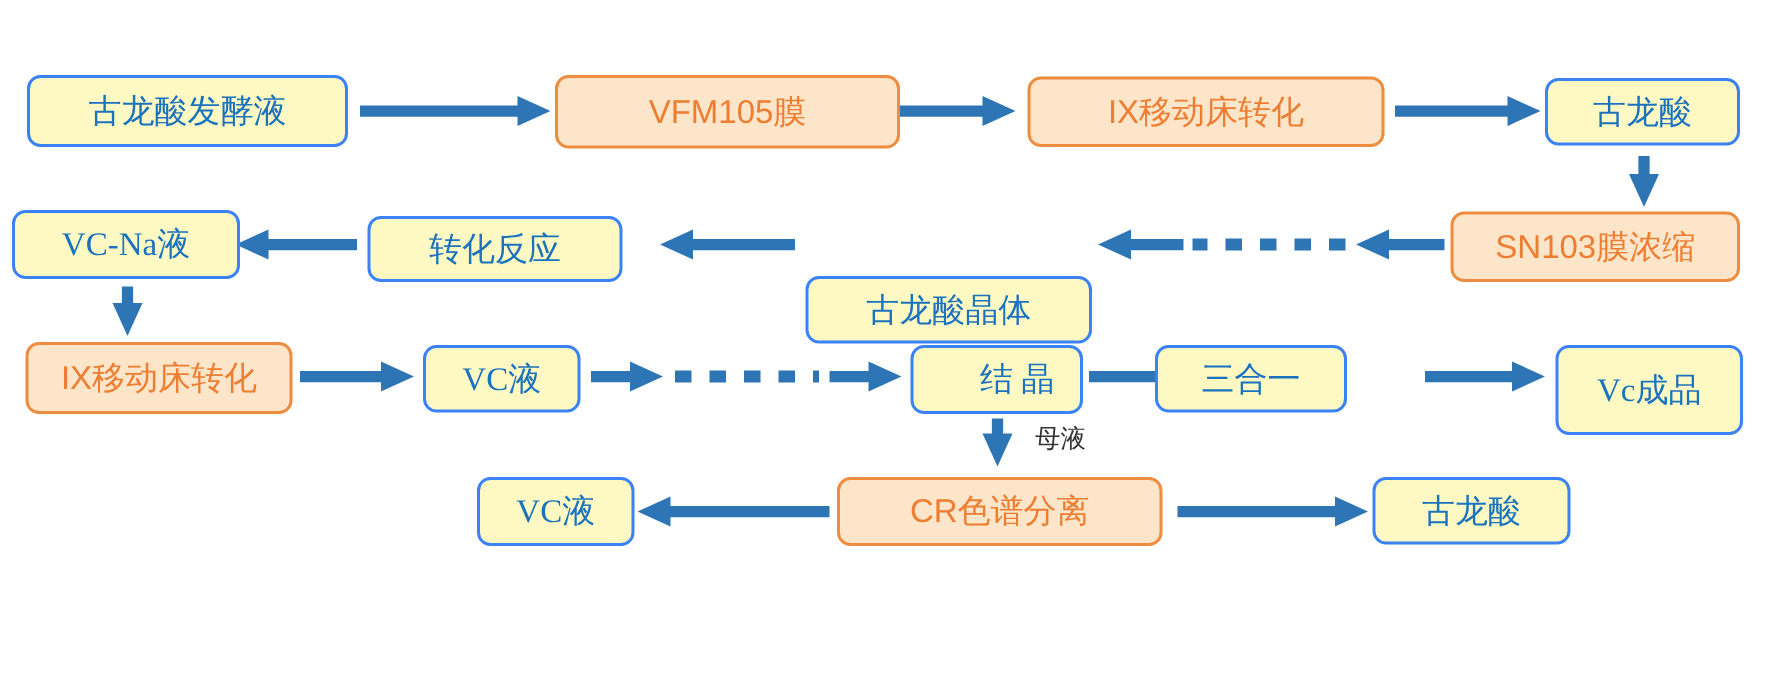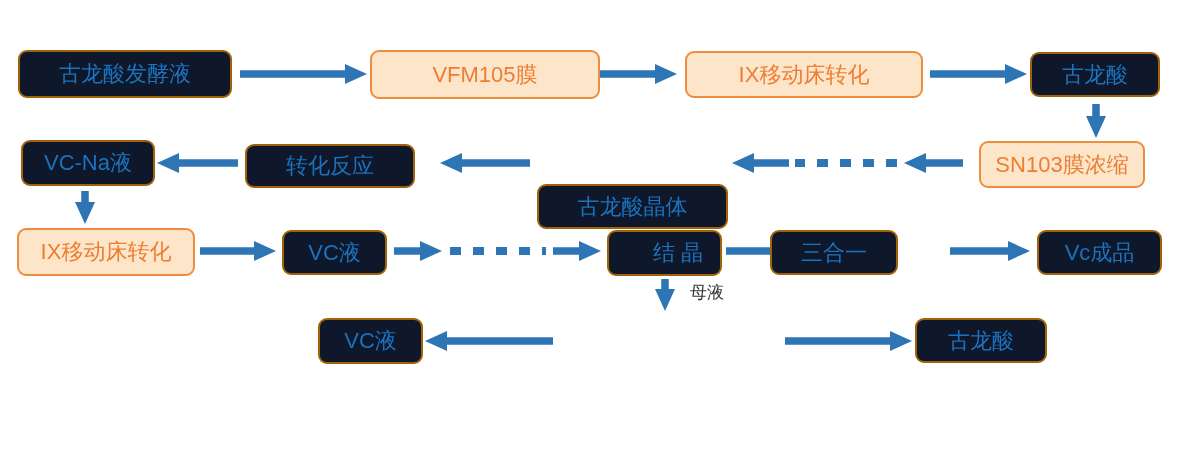--- a/index.html
+++ b/index.html
@@ -21,49 +21,50 @@
     box-sizing: border-box;
     border-radius: 9px;
     display: flex;
     align-items: center;
     justify-content: center;
     font-size: 22px;
     line-height: 1;
     white-space: nowrap;
   }
   .blue {
-    background: #0f172a;
-    border: 2px solid #a16207;
+    background: #fef9c3;
+    border: 2px solid #3b82f6;
     color: #1b72be;
+    font-family: Liberation Serif, serif;
   }
   .orange {
     background: #fce5c8;
     border: 2px solid #ee8c3f;
     color: #ed7d31;
   }
   .floating-label {
     position: absolute;
     font-size: 17px;
     color: #333333;
     white-space: nowrap;
   }
   
   .n0  { left: 18px;   top: 50px;  width: 214px; height: 48px; }
   .n1  { left: 370px;  top: 50px;  width: 230px; height: 49px; }
   .n2  { left: 685px;  top: 51px;  width: 238px; height: 47px; }
   .n3  { left: 1030px; top: 52px;  width: 130px; height: 45px; }
-  .n4  { left: 967px;  top: 141px; width: 166px; height: 47px; margin-left: 12px; }
+  .n4  { left: 967px;  top: 141px; width: 193px; height: 47px; }
   .n5  { left: 537px;  top: 140px; width: 191px; height: 45px; margin-top: 44px; }
   .n6  { left: 245px;  top: 144px; width: 170px; height: 44px; }
-  .n7  { left: 21px;   top: 140px; width: 134px; height: 46px; }
+  .n7  { left: 8px;   top: 140px; width: 152px; height: 46px; }
   .n8  { left: 17px;   top: 228px; width: 178px; height: 48px; }
   .n9  { left: 282px;  top: 230px; width: 105px; height: 45px; }
   .n10 { left: 607px;  top: 230px; width: 115px; height: 46px; padding-left: 27px; }
   .n11 { left: 770px;  top: 230px; width: 128px; height: 45px; }
-  .n12 { left: 1037px; top: 230px; width: 125px; height: 45px; }
+  .n12 { left: 1037px; top: 230px; width: 125px; height: 60px; }
   .n13 { left: 318px;  top: 318px; width: 105px; height: 46px; }
   .n14 { left: 558px;  top: 318px; width: 217px; height: 46px; }
   .n15 { left: 915px;  top: 318px; width: 132px; height: 45px; }
   .lbl-mother { left: 690px; top: 281px; }
   .edge { stroke: #2e75b6; stroke-width: 7.5; fill: none; }
   .edge.dashed { stroke-width: 8; stroke-dasharray: 11 12; stroke-linecap: butt; }
 </style>
 </head>
 <body>
 
@@ -108,17 +109,18 @@
   <div class="node orange n4">SN103膜浓缩</div>
   <div class="node blue n5">古龙酸晶体</div>
   <div class="node blue n6">转化反应</div>
   <div class="node blue n7">VC-Na液</div>
   <div class="node orange n8">IX移动床转化</div>
   <div class="node blue n9">VC液</div>
   <div class="node blue n10">结  晶</div>
   <div class="node blue n11">三合一</div>
   <div class="node blue n12">Vc成品</div>
   <div class="node blue n13">VC液</div>
+  <div class="node orange n14">CR色谱分离</div>
   <div class="node blue n15">古龙酸</div>
 
   <div class="floating-label lbl-mother">母液</div>
 
 </div>
 
 </body></html>

